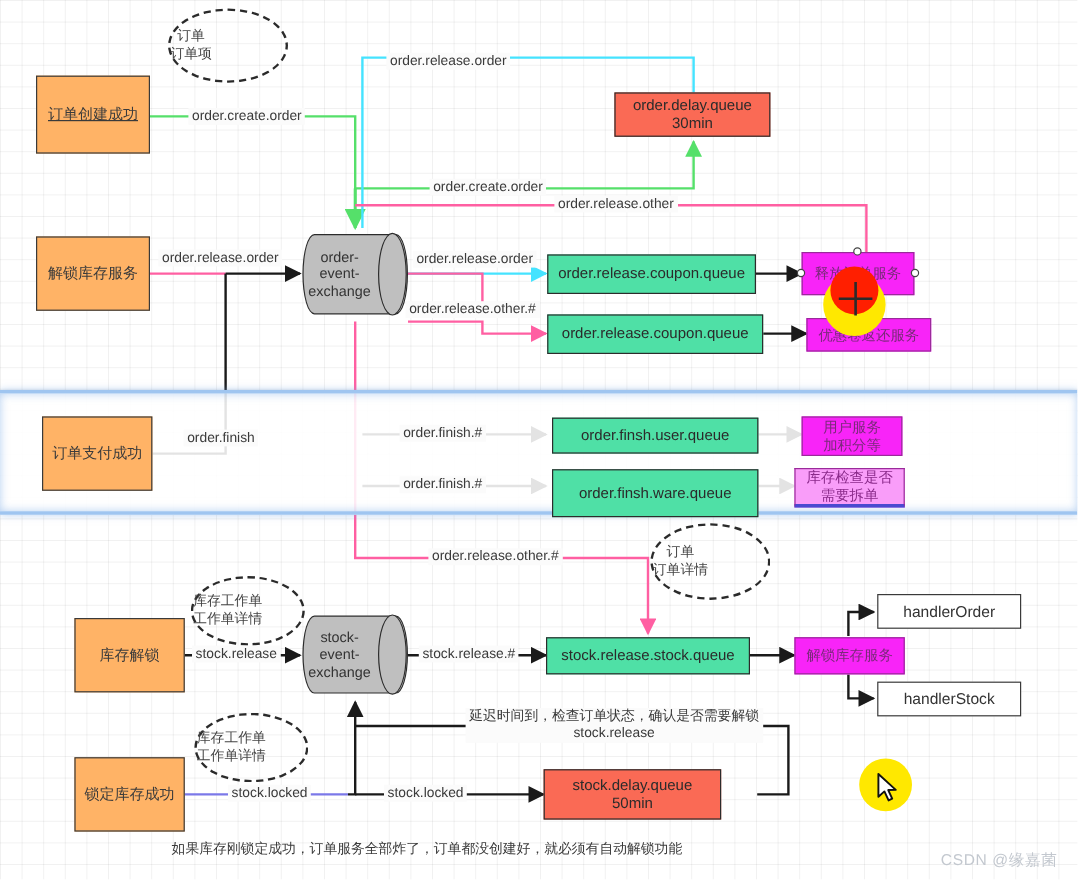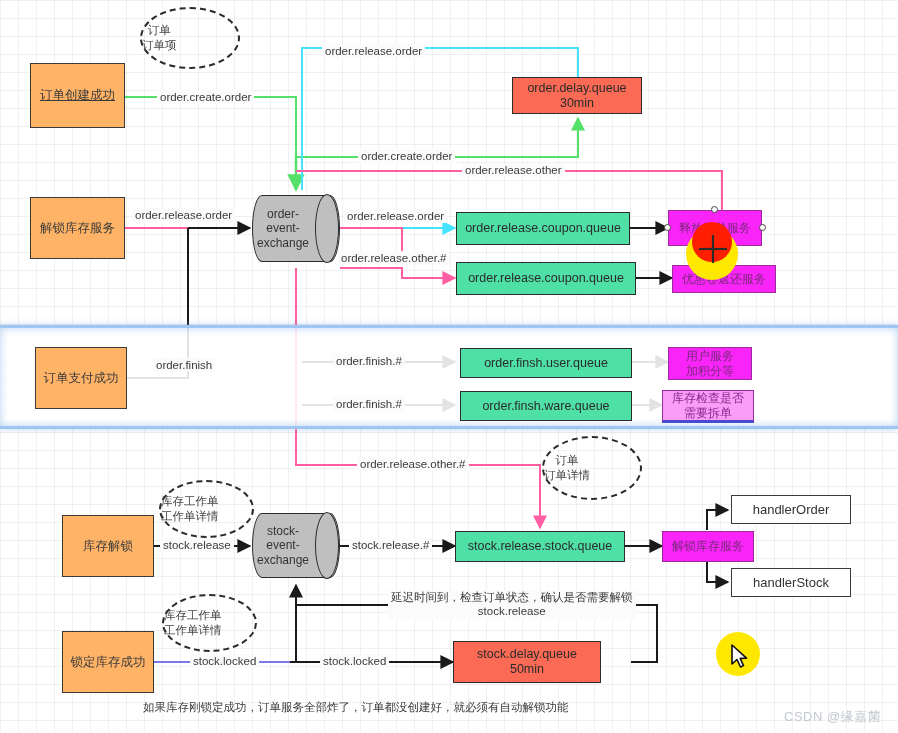--- a/index.html
+++ b/index.html
@@ -192,21 +192,21 @@
   </div>
 
   <div class="node green" style="left:456px;top:262px;width:180px;height:33px;">
     <span>order.release.coupon.queue</span>
   </div>
 
   <div class="node green" style="left:460px;top:348px;width:172px;height:30px;">
     <span>order.finsh.user.queue</span>
   </div>
 
-  <div class="node green" style="left:460px;top:391px;width:172px;height:30px;">
+  <div class="node green" style="left:460px;top:391px;width:172px;height:40px;">
     <span>order.finsh.ware.queue</span>
   </div>
 
   <div class="node green" style="left:455px;top:531px;width:170px;height:31px;">
     <span>stock.release.stock.queue</span>
   </div>
 
   <div class="node magenta" style="left:668px;top:210px;width:94px;height:36px;">
     <span>释放订单服务</span>
   </div>

